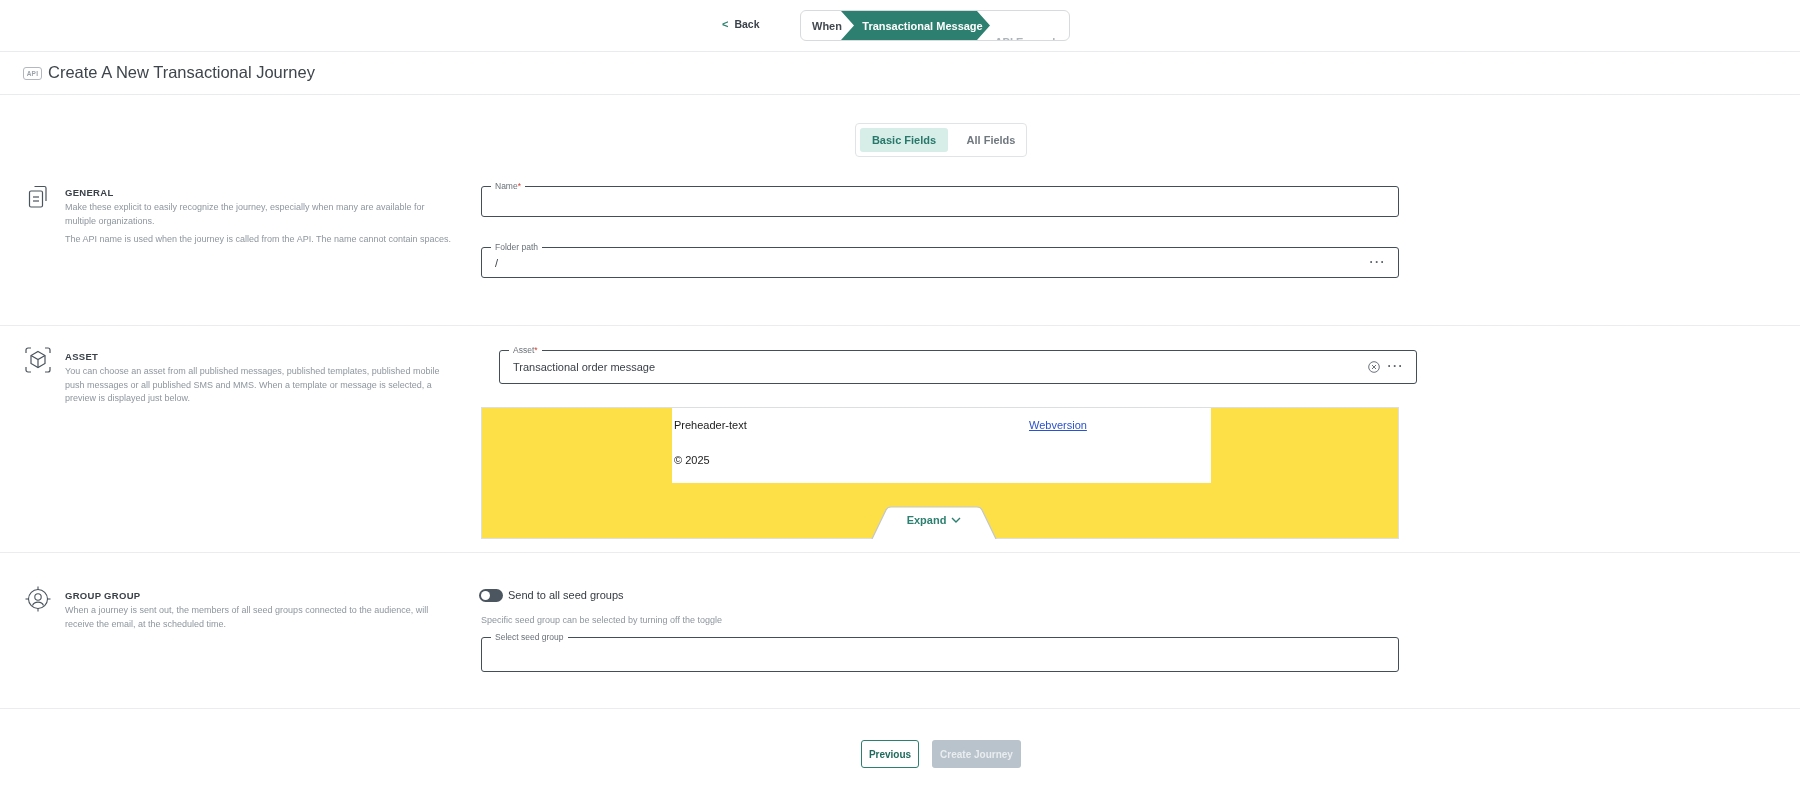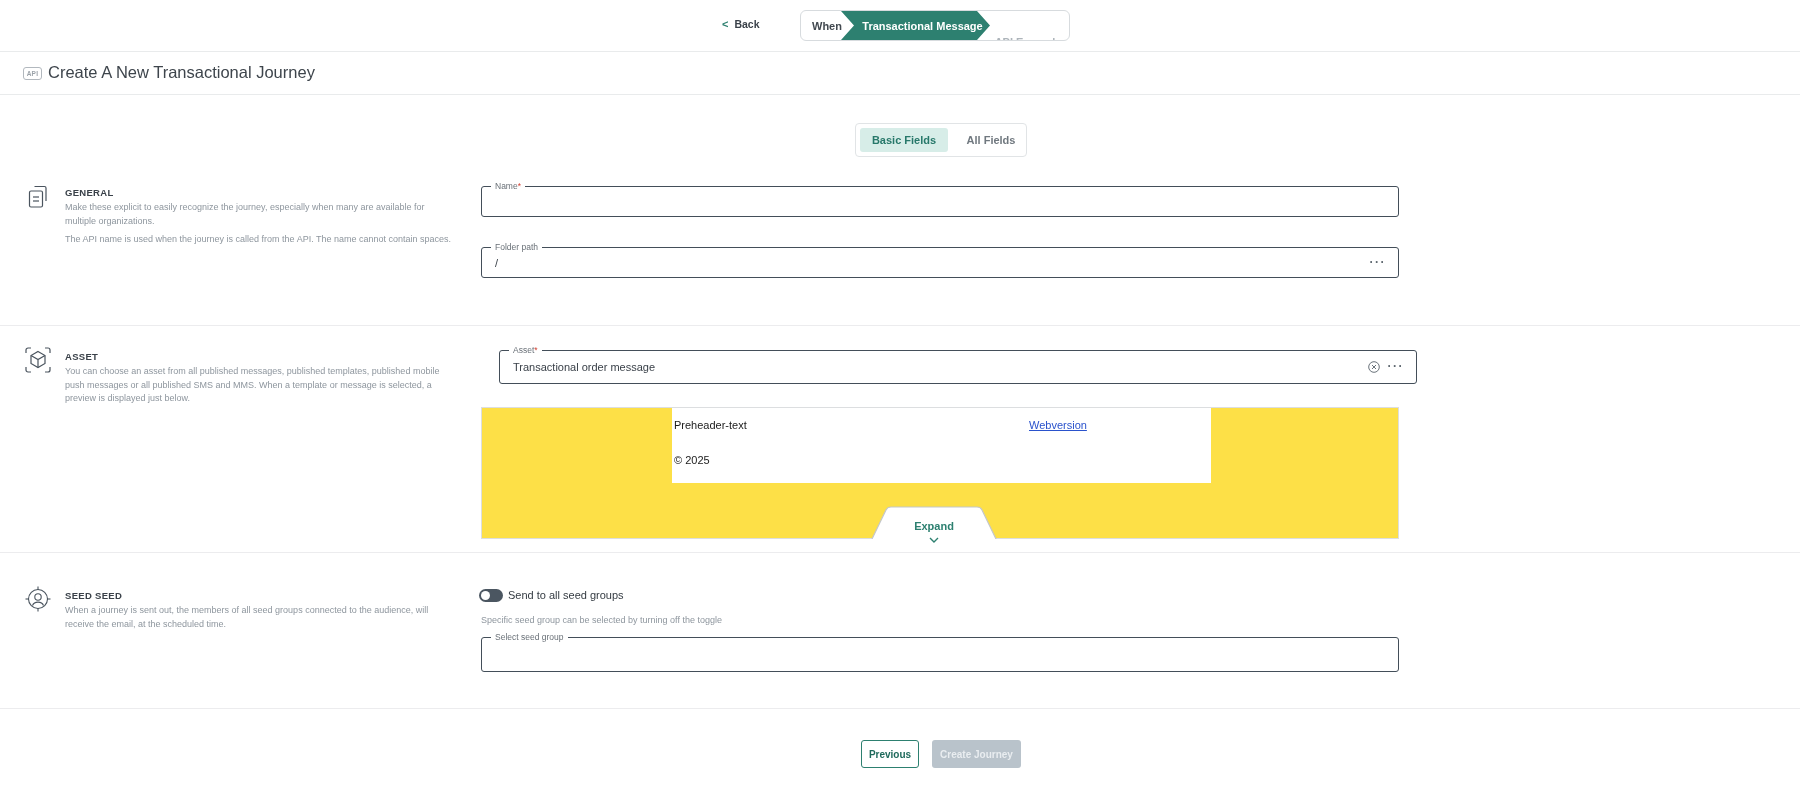--- a/index.html
+++ b/index.html
@@ -41,21 +41,21 @@
 
   .divider { position:absolute; left:0; width:1800px; height:1px; background:#ececee; }
 
   
   .preview-box { position:absolute; left:481px; top:407px; width:918px; height:132px; background:#fde047; border:1px solid #dcdee0; }
   .preview-inner { position:absolute; left:190px; top:0; width:539px; height:75px; background:#fff; }
   .preheader { position:absolute; left:2px; top:11px; font-size:11px; color:#1b1b1b; }
   .webversion { position:absolute; left:357px; top:11px; font-size:11px; color:#2a52cc; text-decoration:underline; }
   .copyright { position:absolute; left:2px; top:46px; font-size:11px; color:#1b1b1b; }
   .expand-wrap { position:absolute; left:388px; bottom:-1px; width:128px; height:33px; }
-  .expand-label { position:absolute; left:0; top:14px; width:128px; text-align:center; font-size:11px; font-weight:600; color:#2d8070; display:flex; align-items:center; justify-content:center; gap:5px;flex-direction:column; }
+  .expand-label { position:absolute; left:0; top:8px; width:128px; text-align:center; font-size:11px; font-weight:600; color:#2d8070; display:flex; align-items:center; justify-content:center; gap:5px; }
 
   
   .toggle { position:absolute; left:479px; top:589px; width:24px; height:13px; background:#4b5661; border-radius:7px; }
   .toggle-knob { position:absolute; left:2px; top:2px; width:9px; height:9px; background:#fff; border-radius:50%; }
   .toggle-label { position:absolute; left:508px; top:588px; font-size:11px; color:#343b42; line-height:14px; }
   .hint { position:absolute; left:481px; top:615px; font-size:9px; color:#8e969e; }
 
   
   .btn-prev { position:absolute; left:861px; top:740px; width:58px; height:28px; background:#fff; border:1px solid #2d8070; border-radius:3px; font-size:10px; font-weight:700; color:#1f6a5c; display:flex; align-items:center; justify-content:center; }
   .btn-create { position:absolute; left:932px; top:740px; width:89px; height:28px; background:#b9c3cb; border:none; border-radius:3px; font-size:10px; font-weight:700; color:#e9edf0; display:flex; align-items:center; justify-content:center; }
@@ -165,21 +165,21 @@
     <g fill="none" stroke="#4a545e" stroke-width="1.1">
       <circle cx="13" cy="13" r="9.5"></circle>
       <circle cx="13" cy="11" r="3.2"></circle>
       <path d="M7.5,19.5 a5.8,5 0 0 1 11,0"></path>
       <line x1="13" y1="0.5" x2="13" y2="4"></line>
       <line x1="13" y1="22" x2="13" y2="25.5"></line>
       <line x1="0.5" y1="13" x2="4" y2="13"></line>
       <line x1="22" y1="13" x2="25.5" y2="13"></line>
     </g>
   </svg>
-  <div class="sec-title" style="top:590px;" data-interactable="false">SEED SEED</div>
+  <div class="sec-title" style="top:590px;" data-interactable="false">GROUP GROUP</div>
   <div class="sec-desc" style="top:604px;" data-interactable="false">When a journey is sent out, the members of all seed groups connected to the audience, will receive the email, at the scheduled time.</div>
 
   <div class="toggle" data-interactable="true">
     <div class="toggle-knob" data-interactable="false"></div>
   </div>
   <div class="toggle-label" data-interactable="false">Send to all seed groups</div>
   <div class="hint" data-interactable="false">Specific seed group can be selected by turning off the toggle</div>
 
   <div class="field" style="top:637px; height:35px;" data-interactable="true">
     <span class="field-label" data-interactable="false">Select seed group</span>

